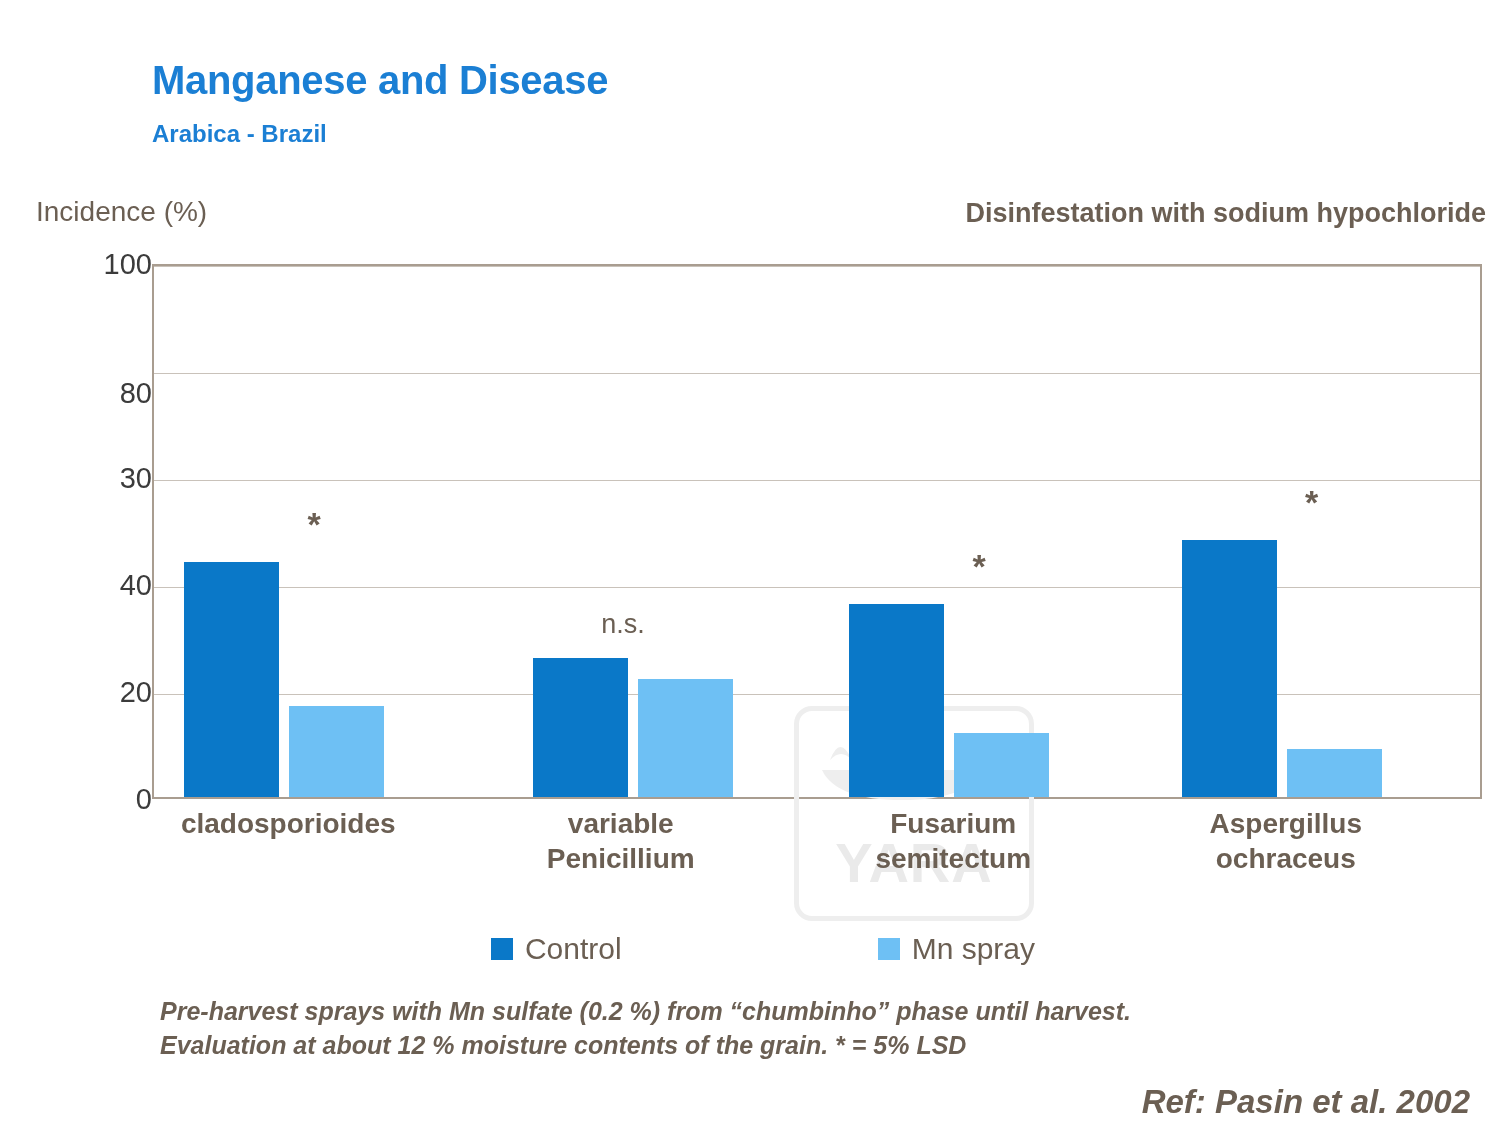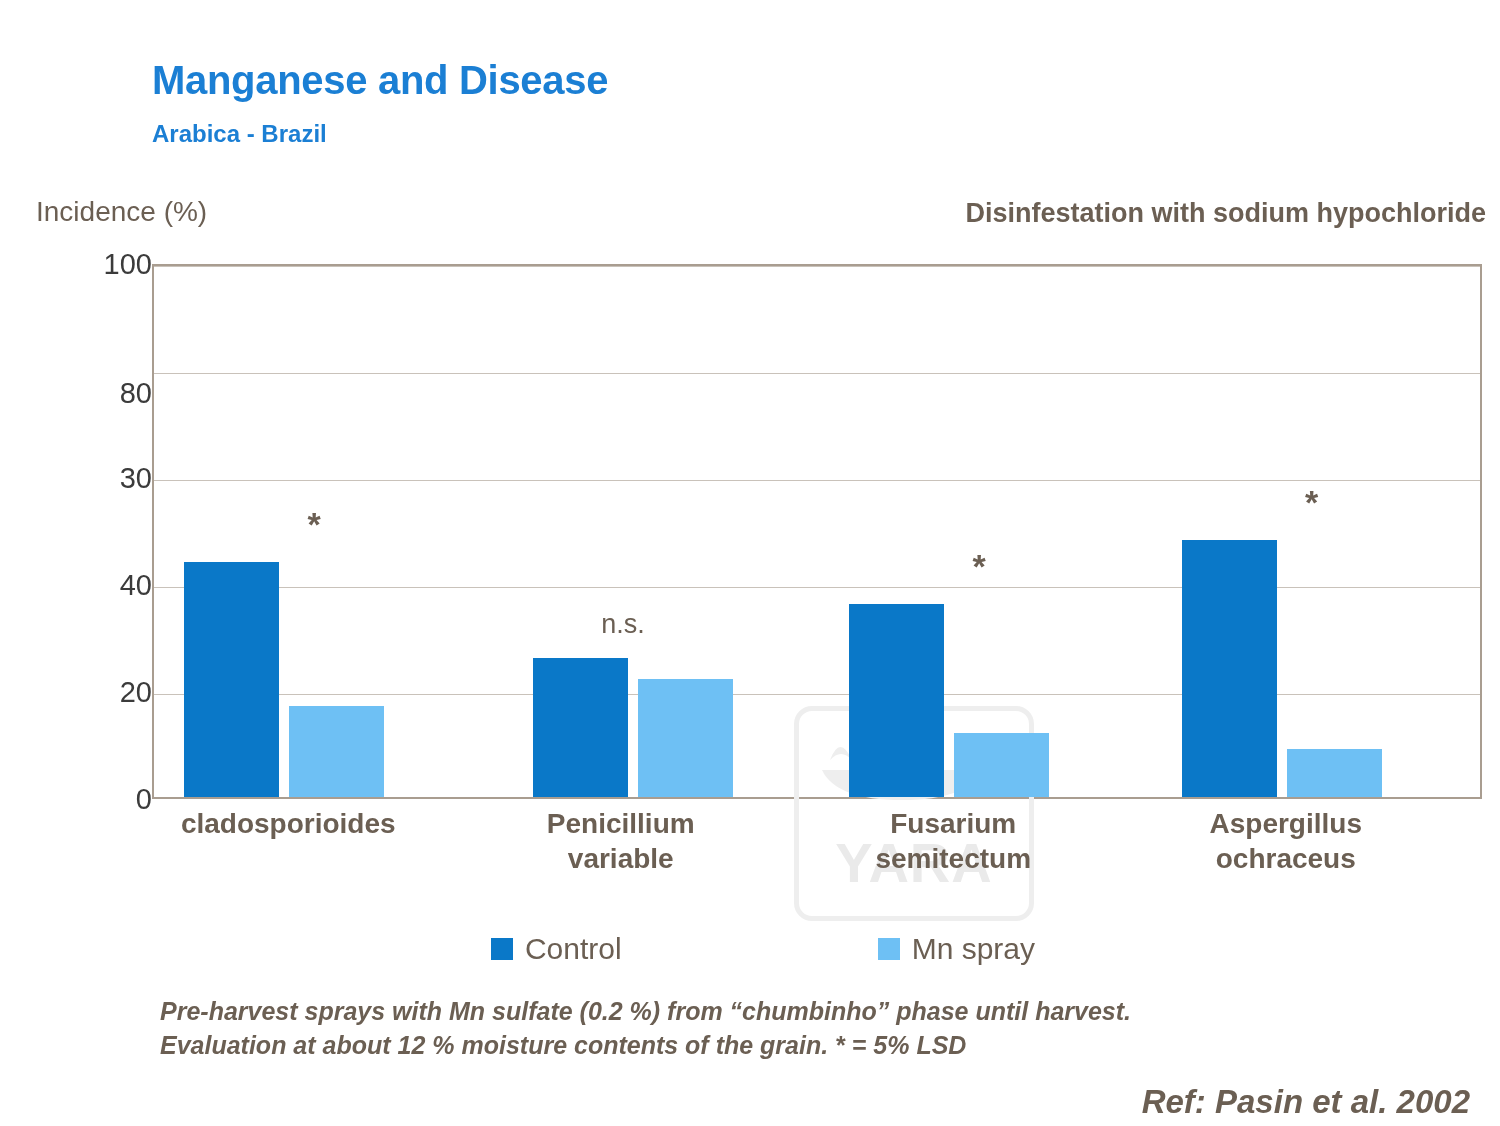--- a/index.html
+++ b/index.html
@@ -255,22 +255,22 @@
         <div class="sig" style="bottom: 274.8px; left: 160px;">*</div>
       </div>
     </div>
 </div>
 
 <div class="cat-labels" id="cats">
     <div class="cat" style="left: 136.25px;">
       <div>cladosporioides</div>
     </div>
     <div class="cat" style="left: 468.75px;">
+      <div>variable</div>
       <div>Penicillium</div>
-      <div>variable</div>
     </div>
     <div class="cat" style="left: 801.25px;">
       <div>Fusarium</div>
       <div>semitectum</div>
     </div>
     <div class="cat" style="left: 1133.75px;">
       <div>Aspergillus</div>
       <div>ochraceus</div>
     </div>
   </div>

